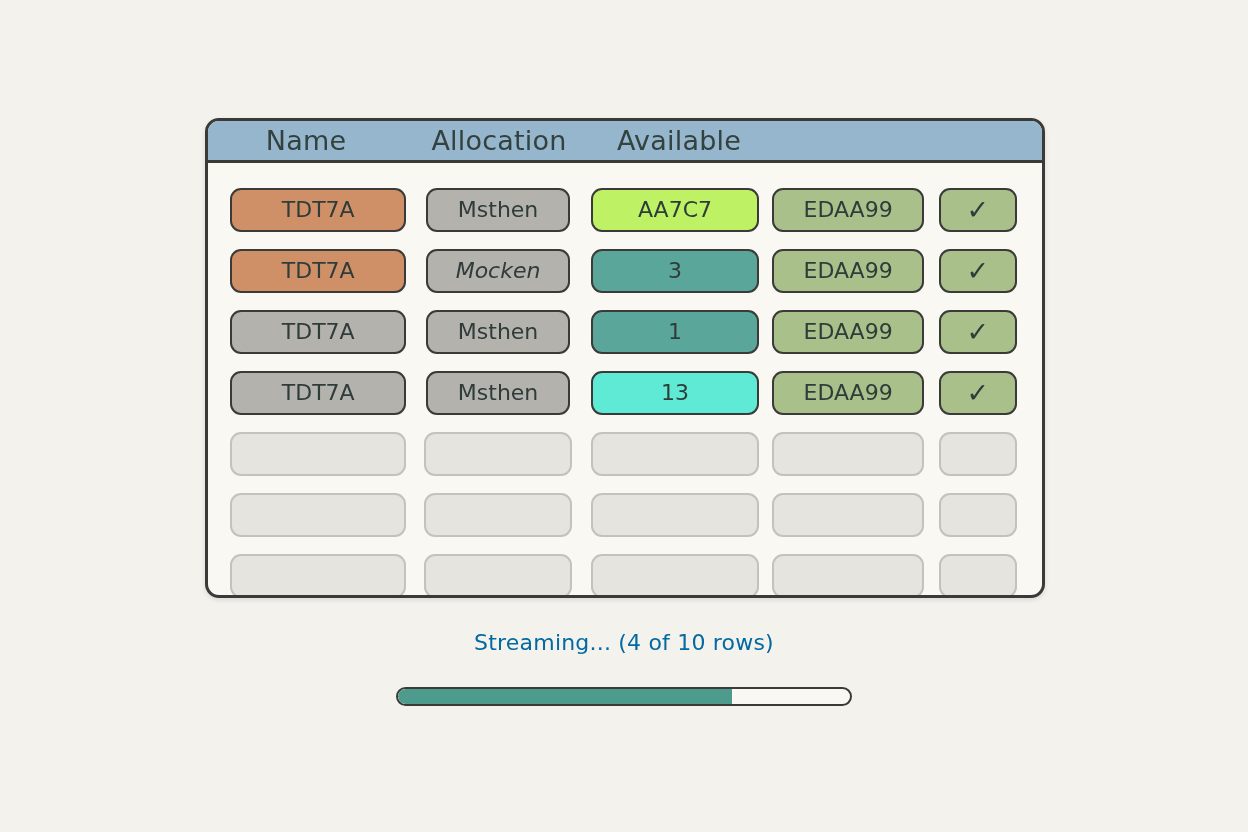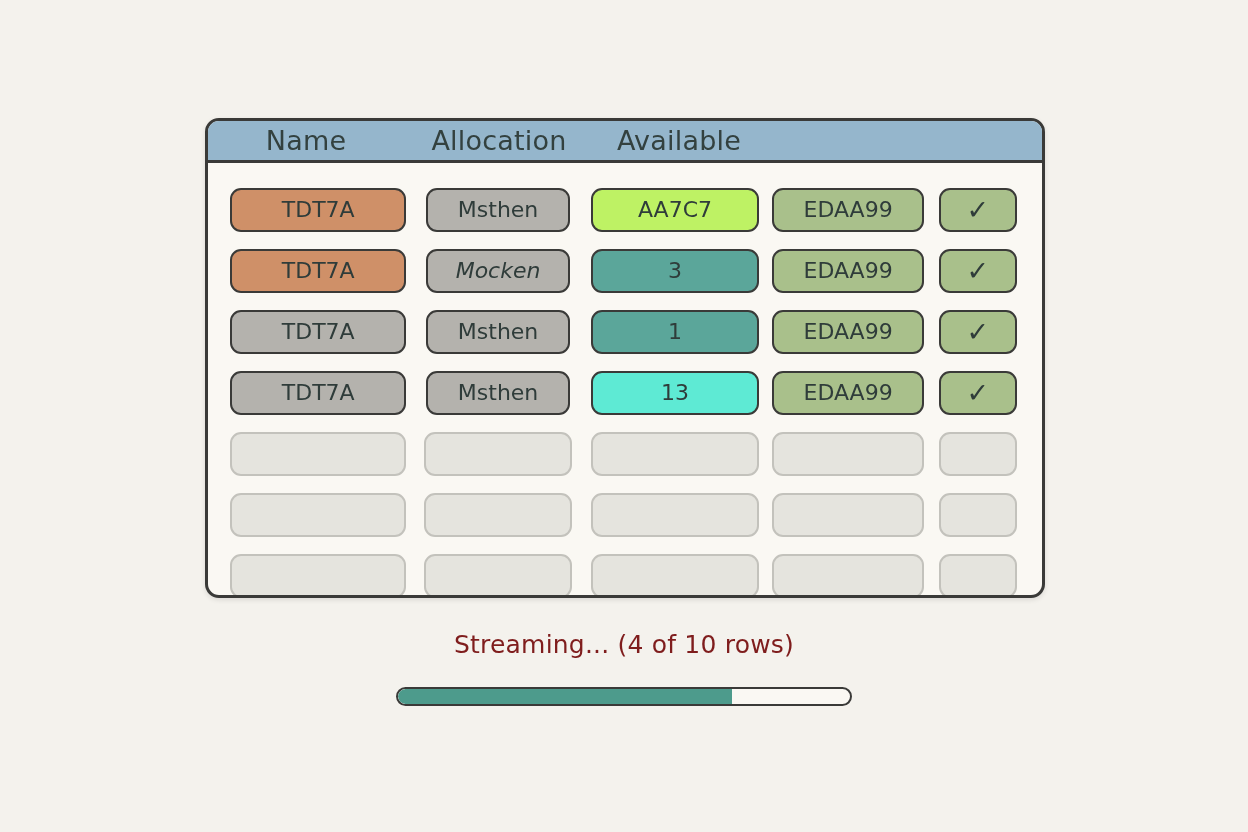--- a/index.html
+++ b/index.html
@@ -116,22 +116,22 @@
 
   
   .status-wrap {
     position: absolute;
     left: 0;
     right: 0;
     top: 630px;
     text-align: center;
   }
   .status-text {
-    color: #7f1d1d;
-    font-size: 25px;
+    color: #0369a1;
+    font-size: 22px;
     letter-spacing: 0.2px;
     white-space: nowrap;
   }
 
   .progress-track {
     position: absolute;
     left: 396px;
     top: 687px;
     width: 456px;
     height: 19px;

